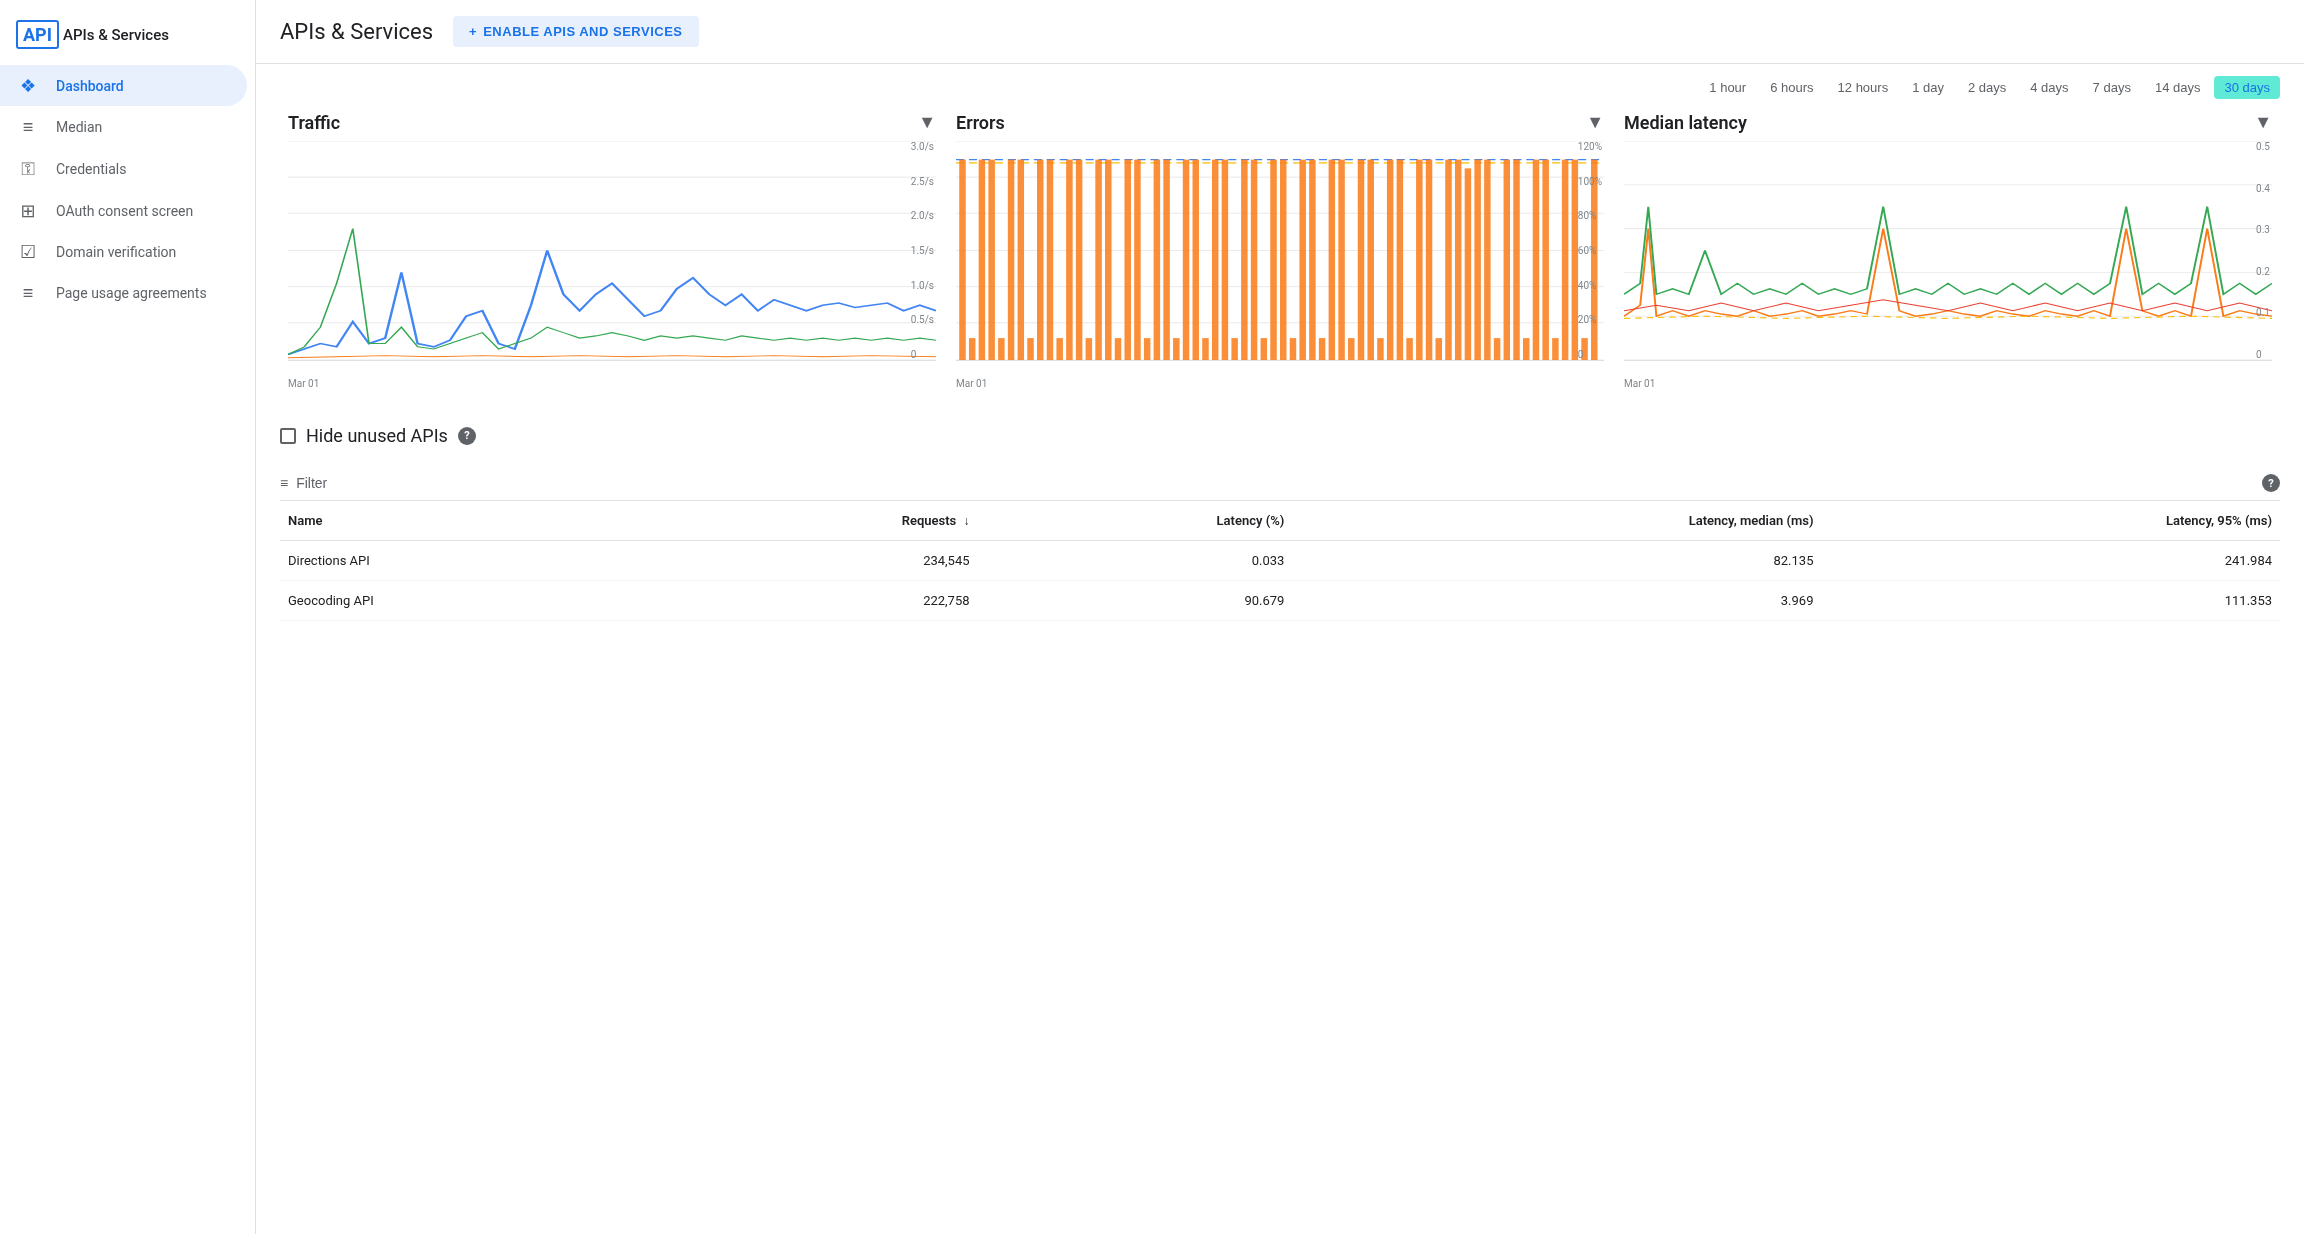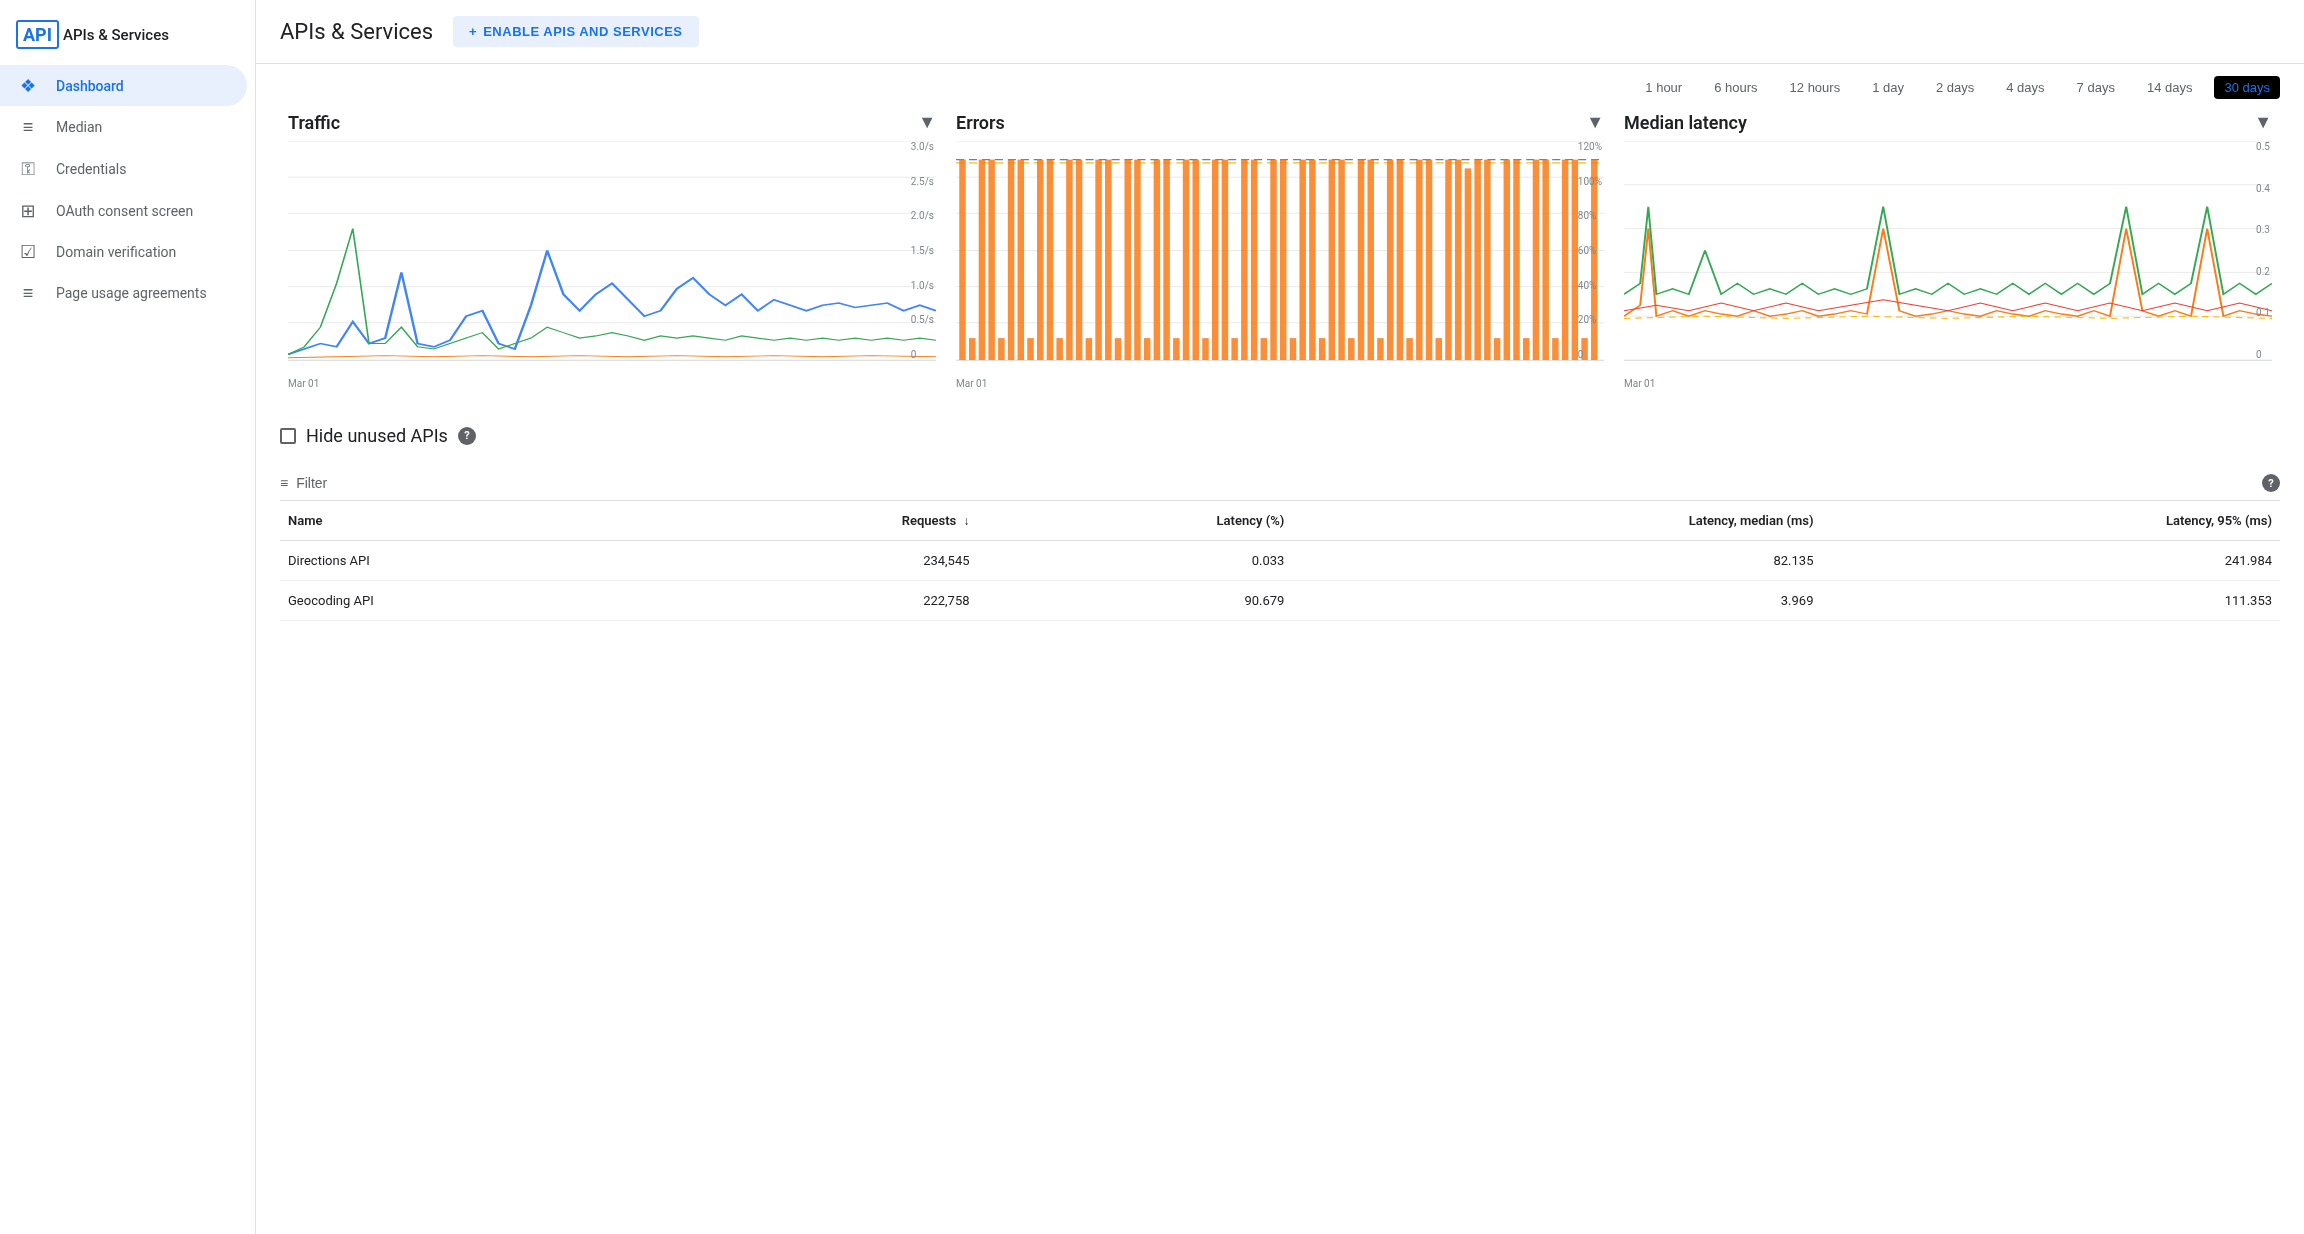--- a/index.html
+++ b/index.html
@@ -94,33 +94,33 @@
       cursor: pointer;
       letter-spacing: 0.5px;
     }
 
     
     .time-selector {
       display: flex;
       justify-content: flex-end;
       align-items: flex-start;
       padding: 12px 24px;
-      gap: 12px;
+      gap: 4px;
     }
     .time-btn {
       padding: 4px 10px;
       border: none;
       background: none;
       cursor: pointer;
       color: #5f6368;
       font-size: 13px;
       border-radius: 4px;
     }
     .time-btn.active {
-      background: #000000;
+      background: #5eead4;
       color: #1a73e8;
       font-weight: 500;
     }
 
     
     .charts-section {
       display: flex;
       gap: 4px;
       padding: 0 24px;
       margin-bottom: 24px;

